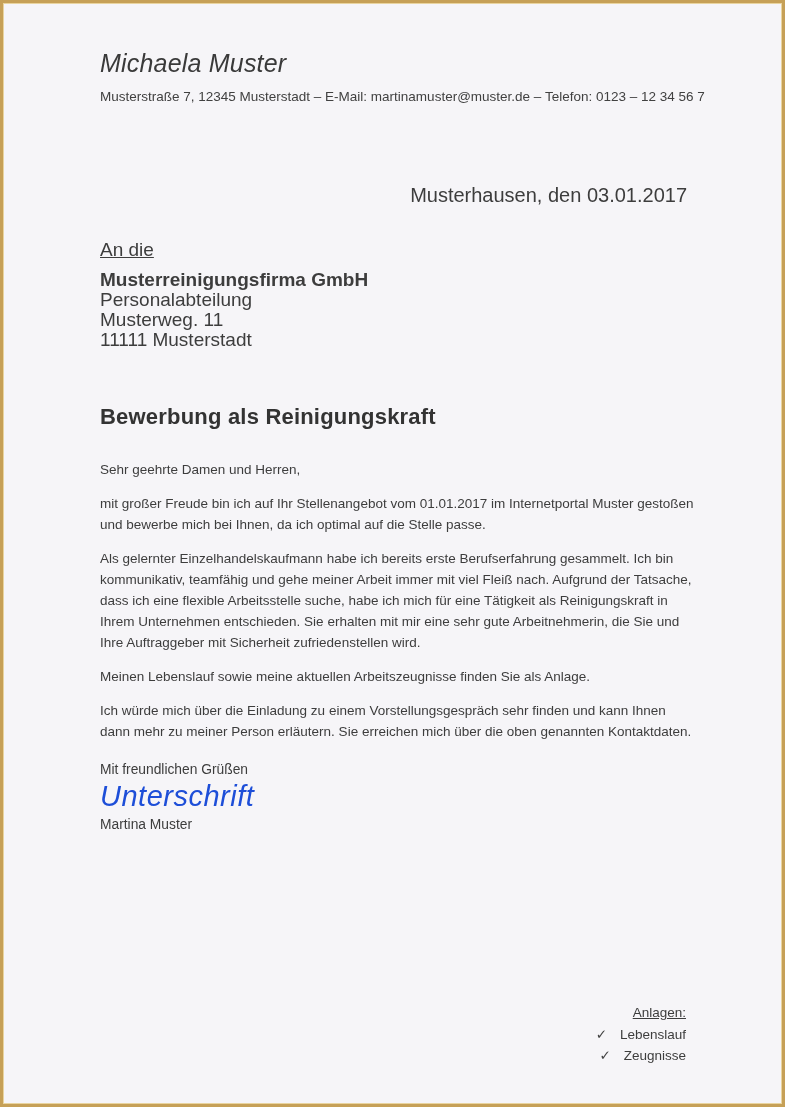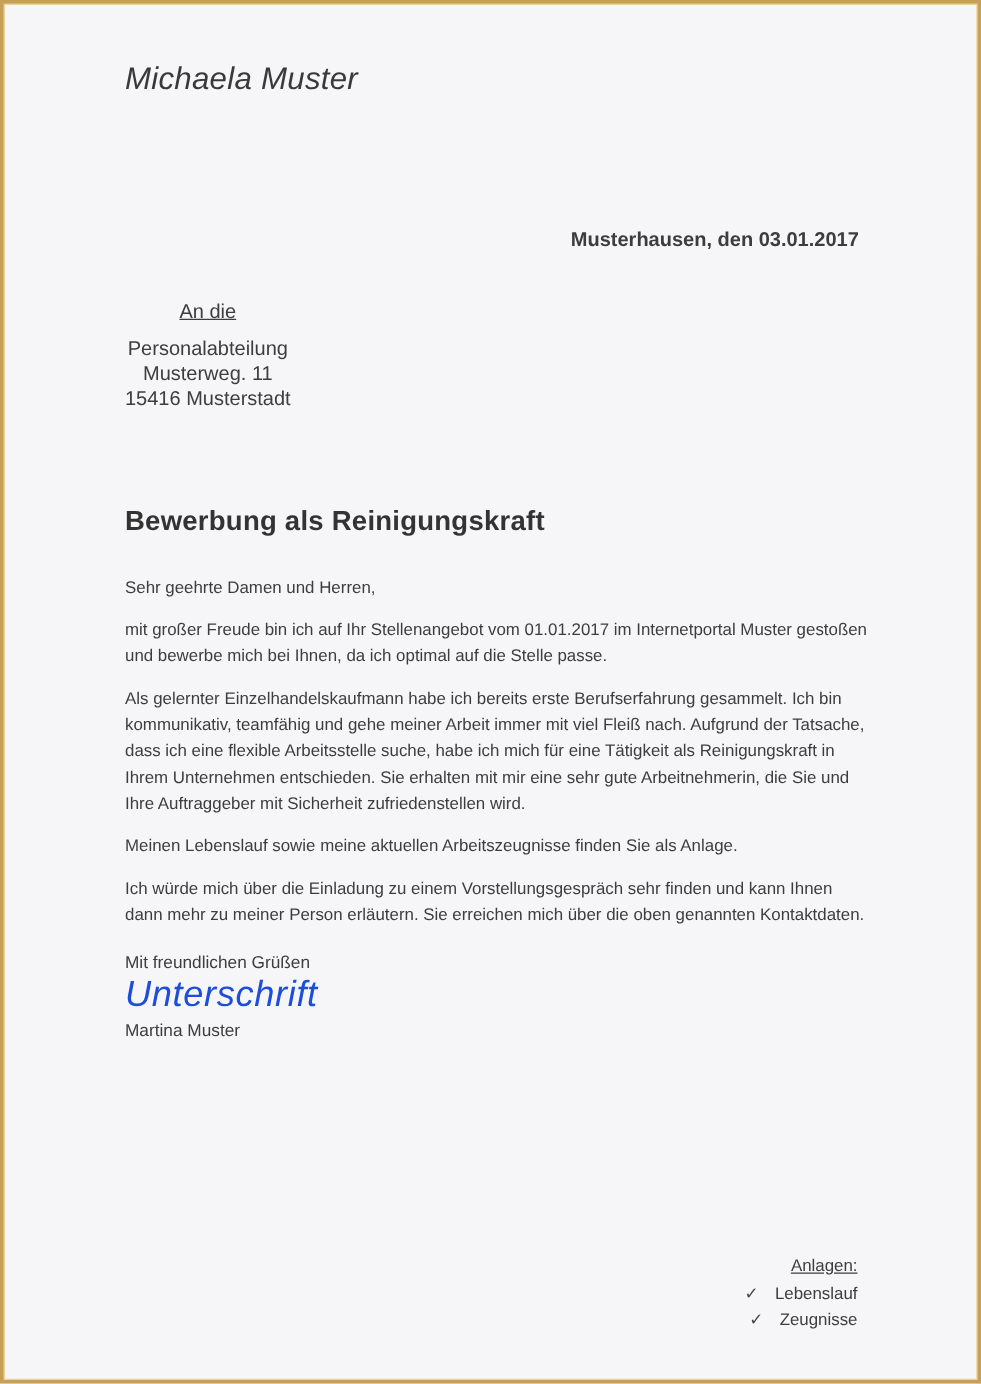--- a/index.html
+++ b/index.html
@@ -32,30 +32,28 @@
     position: absolute;
     left: 97px;
     top: 86px;
     font-size: 13.5px;
     color: #414141;
   }
   .date-line {
     position: absolute;
     top: 181px;
     right: 95px;
-    font-size: 16px;
-    font-weight: bold;
+    font-size: 20px;
   }
   .recipient {
     position: absolute;
     left: 97px;
     top: 237px;
-    font-size: 16px;
+    font-size: 19px;
     line-height: 20px;
-    text-align: center;
   }
   .recipient .an-die {
     text-decoration: underline;
     margin-bottom: 10px;
   }
   .recipient .company { font-weight: bold; }
   .subject {
     position: absolute;
     left: 97px;
     top: 401px;
@@ -108,28 +106,30 @@
     color: #454545;
   }
 </style>
 </head>
 <body>
 
 <div class="page" style="background-color: rgb(246, 245, 248); border-color: rgb(198, 160, 87); color: rgb(61, 61, 61);">
 
   <div class="header-name">Michaela Muster</div>
 
+  <div class="header-contact">Musterstraße 7, 12345 Musterstadt – E-Mail: martinamuster@muster.de – Telefon: 0123 – 12 34 56 7</div>
 
   <div class="date-line">Musterhausen, den 03.01.2017</div>
 
   <div class="recipient">
     <div class="an-die">An die</div>
+    <div class="company">Musterreinigungsfirma GmbH</div>
     <div>Personalabteilung</div>
     <div>Musterweg. 11</div>
-    <div>15416 Musterstadt</div>
+    <div>11111 Musterstadt</div>
   </div>
 
   <div class="subject">Bewerbung als Reinigungskraft</div>
 
   <div class="letter-body">
     <p>Sehr geehrte Damen und Herren,</p>
     <p>mit großer Freude bin ich auf Ihr Stellenangebot vom 01.01.2017 im Internetportal Muster gestoßen und bewerbe mich bei Ihnen, da ich optimal auf die Stelle passe.</p>
     <p>Als gelernter Einzelhandelskaufmann habe ich bereits erste Berufserfahrung gesammelt. Ich bin kommunikativ, teamfähig und gehe meiner Arbeit immer mit viel Fleiß nach. Aufgrund der Tatsache, dass ich eine flexible Arbeitsstelle suche, habe ich mich für eine Tätigkeit als Reinigungskraft in Ihrem Unternehmen entschieden. Sie erhalten mit mir eine sehr gute Arbeitnehmerin, die Sie und Ihre Auftraggeber mit Sicherheit zufriedenstellen wird.</p>
     <p>Meinen Lebenslauf sowie meine aktuellen Arbeitszeugnisse finden Sie als Anlage.</p>
     <p>Ich würde mich über die Einladung zu einem Vorstellungsgespräch sehr finden und kann Ihnen dann mehr zu meiner Person erläutern. Sie erreichen mich über die oben genannten Kontaktdaten.</p>

